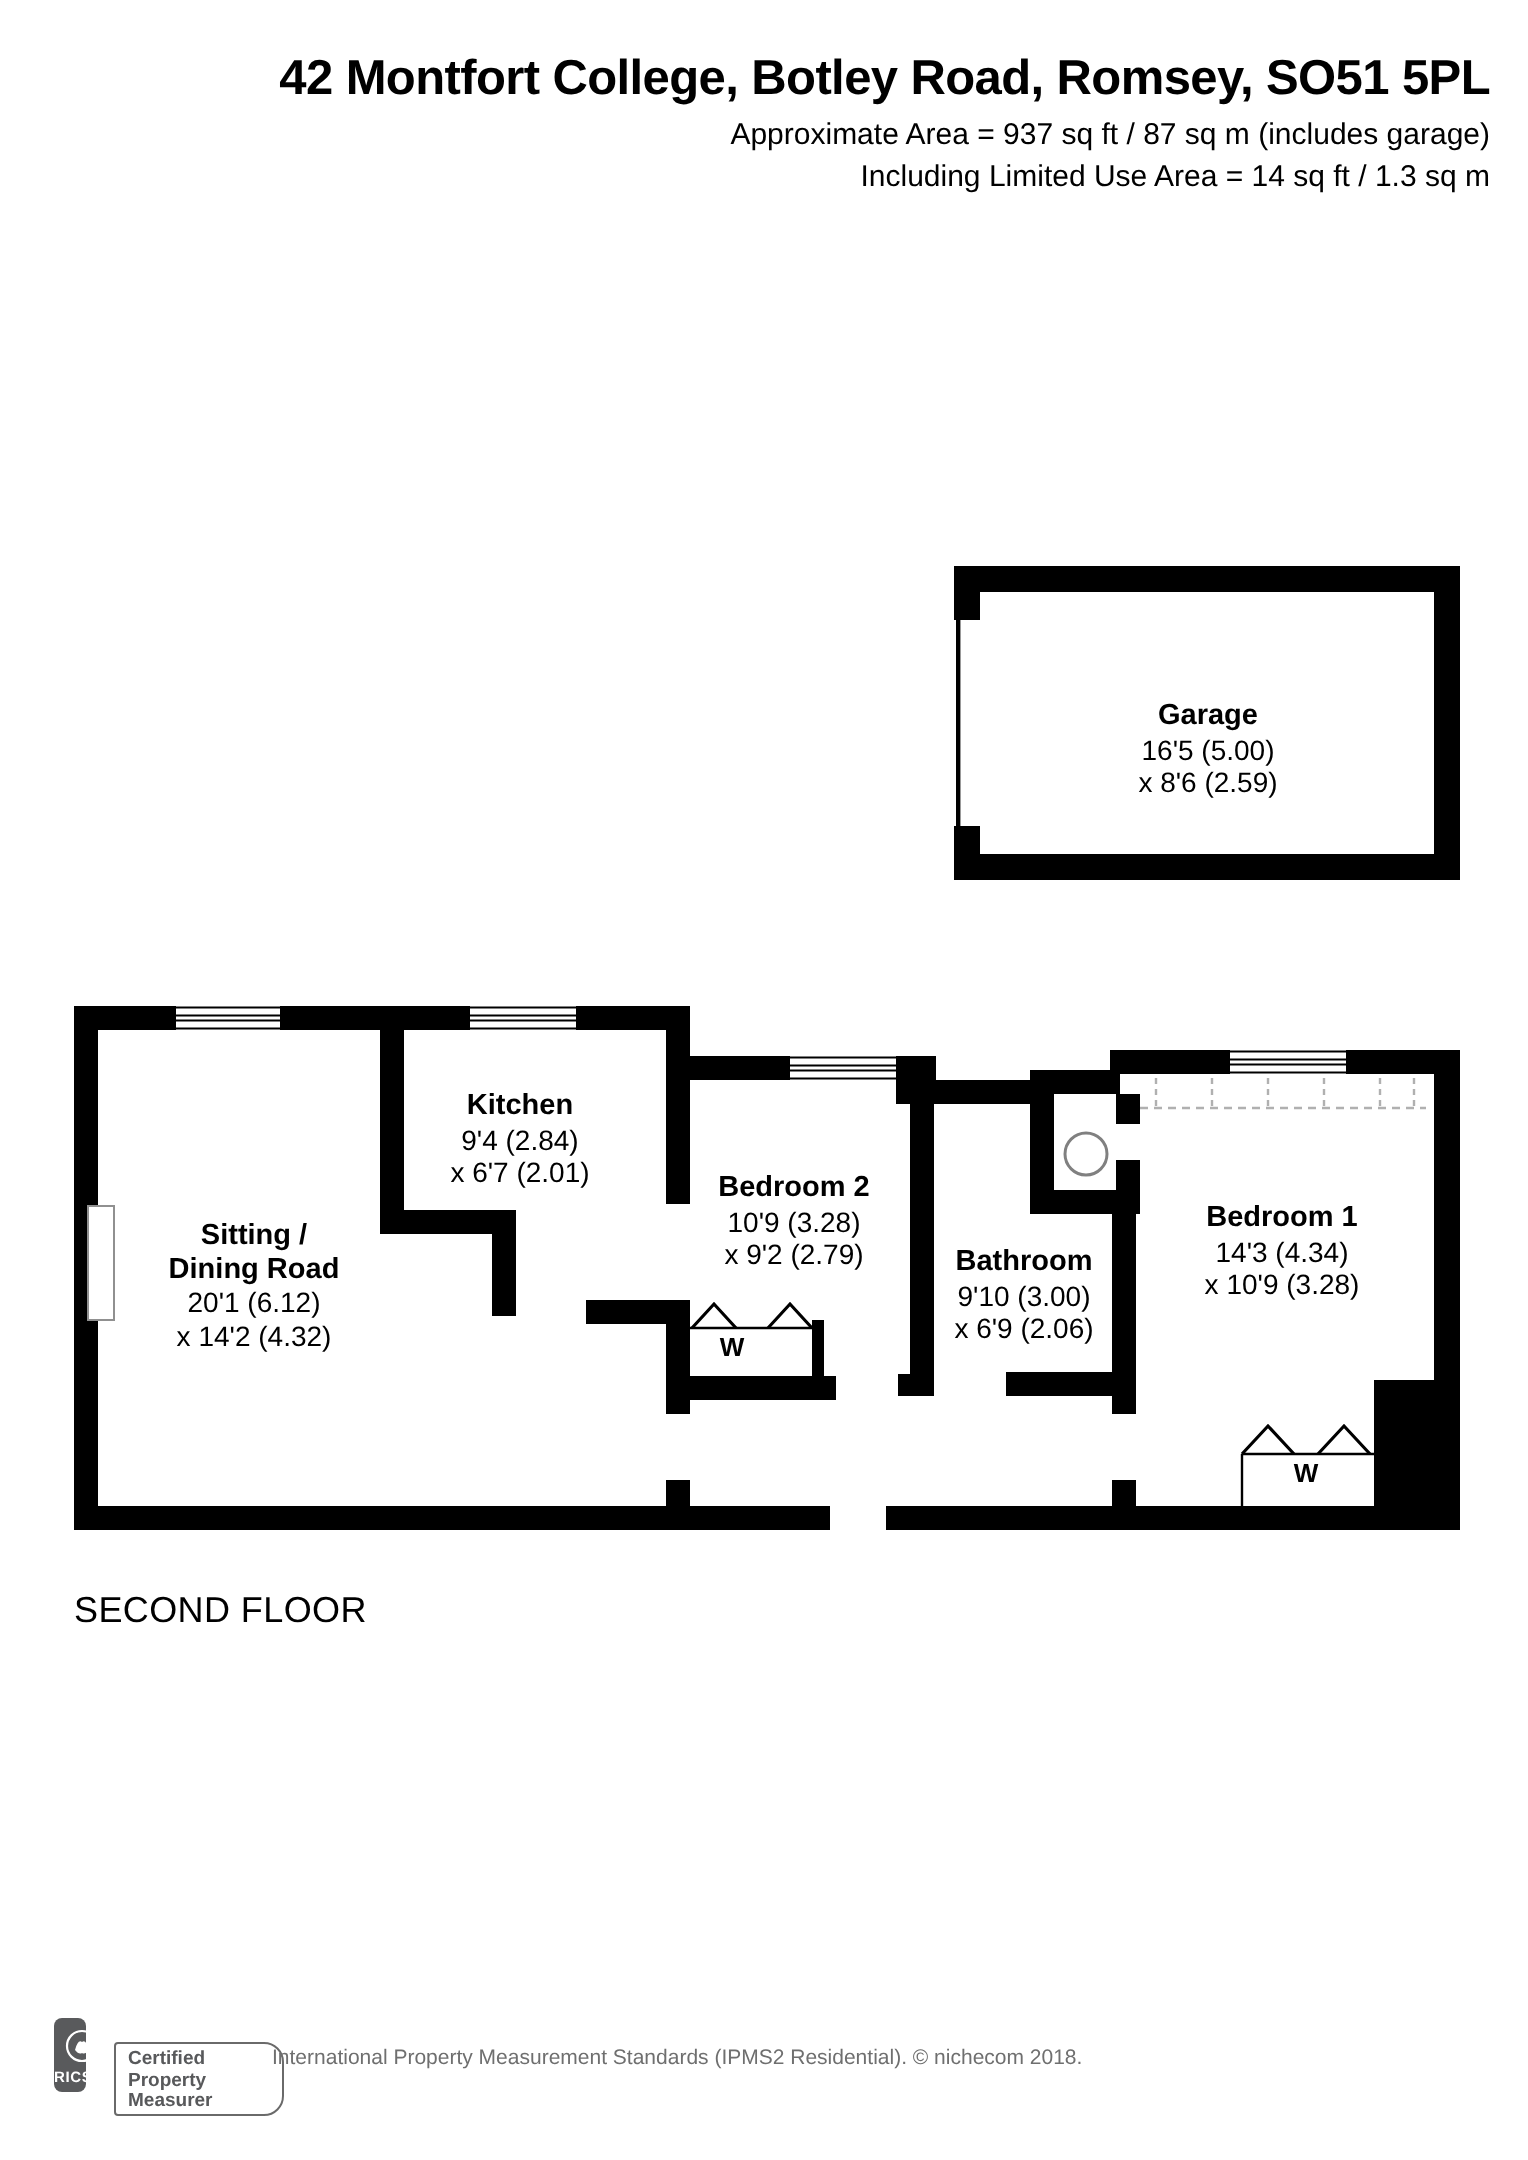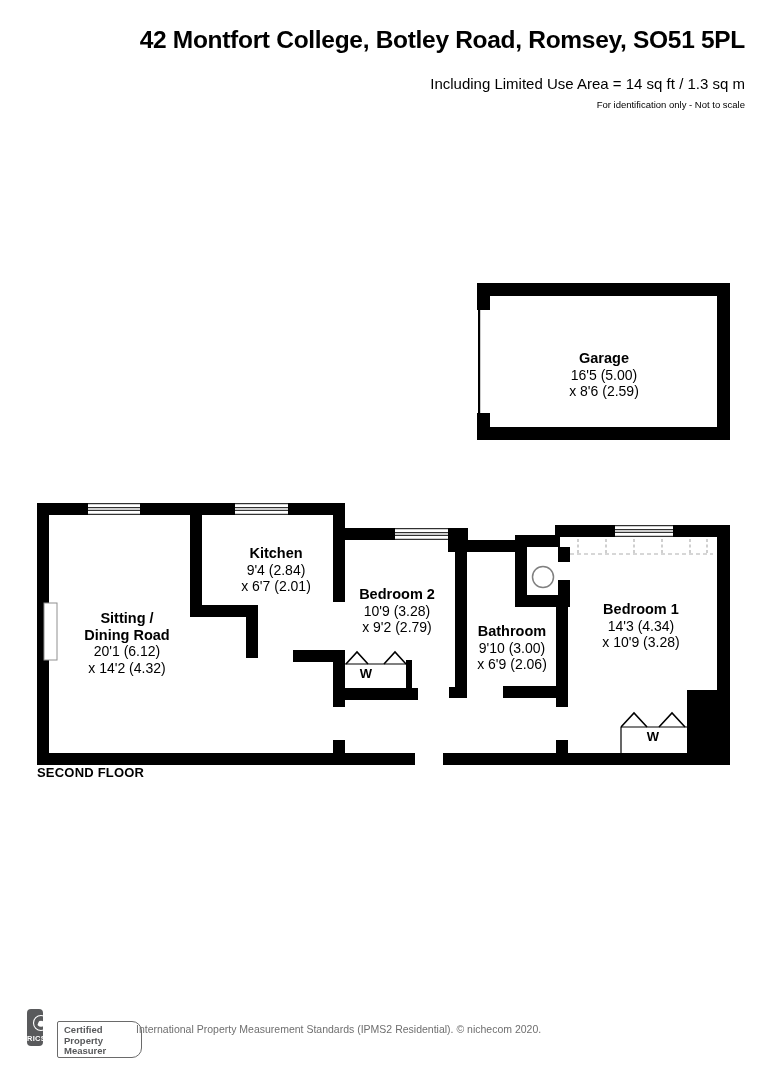--- a/index.html
+++ b/index.html
@@ -1,44 +1,44 @@
 <!DOCTYPE html>
 <html><head>
 <meta charset="utf-8">
 <style>
   html,body{margin:0;padding:0;background:#ffffff;}
   body{width:764px;height:1080px;position:relative;font-family:"Liberation Sans",sans-serif;color:#000;overflow:hidden;}
   .abs{position:absolute;}
   
   #header{left:0;top:25px;width:745px;text-align:right;}
-  #title{font-size:24.5px;font-weight:bold;letter-spacing:-0.3px;line-height:30px;margin-bottom:18px;}
+  #title{font-size:24.5px;font-weight:bold;letter-spacing:-0.3px;line-height:30px;margin-bottom:2px;}
   .area-line{font-size:15px;line-height:21px;}
   #disclaimer{font-size:9.5px;line-height:14px;margin-top:4px;}
   
   #plan-svg{left:0;top:0;width:764px;height:1080px;}
   
   .room-label{position:absolute;text-align:center;transform:translateX(-50%);white-space:nowrap;}
   .room-name{font-size:14.5px;font-weight:bold;line-height:16.5px;}
   .room-dim{font-size:14px;line-height:16.5px;}
   .w-label{position:absolute;font-size:13px;font-weight:bold;transform:translateX(-50%);}
-  #floor-label{left:37px;top:765px;font-size:13px;font-weight:bold;letter-spacing:0.2px;}
+  #floor-label{left:37px;top:795px;font-size:18px;font-weight:normal;letter-spacing:0.2px;}
   
   #rics-box{left:27px;top:1009px;width:16px;height:37px;background:#595a5c;border-radius:4px;}
   #rics-text{position:absolute;left:0;bottom:3px;width:100%;text-align:center;color:#fff;font-size:7.5px;font-weight:bold;letter-spacing:0.3px;}
   #badge-box{left:57px;top:1021px;width:85px;height:37px;background:#fff;border:1.5px solid #6a6a6a;border-radius:2px 10px 10px 2px;box-sizing:border-box;padding:3px 0 0 6px;}
   .badge-line{font-size:9.5px;font-weight:bold;color:#58595b;line-height:10.5px;}
   #footer-text{left:136px;top:1022px;width:430px;color:#6f6f6f;font-size:10.5px;line-height:14px;}
 </style>
 </head>
 <body>
 
 <div class="abs" id="header">
   <div id="title">42 Montfort College, Botley Road, Romsey, SO51 5PL</div>
+  <div class="area-line">Approximate Area = 937 sq ft / 87 sq m (includes garage)</div>
   <div class="area-line">Including Limited Use Area = 14 sq ft / 1.3 sq m</div>
-  <div id="disclaimer">For identification only - Not to scale</div>
 </div>
 
 <svg class="abs" id="plan-svg" viewBox="0 0 764 1080" xmlns="http://www.w3.org/2000/svg">
   <g>
     <rect x="477" y="283" width="253" height="13" fill="#000"></rect>
     <rect x="717" y="283" width="13" height="157" fill="#000"></rect>
     <rect x="477" y="427" width="253" height="13" fill="#000"></rect>
     <rect x="477" y="283" width="13" height="27" fill="#000"></rect>
     <rect x="477" y="413" width="13" height="27" fill="#000"></rect>
     <rect x="478" y="310" width="2.2" height="103" fill="#000"></rect>
@@ -160,21 +160,21 @@
   <div class="room-dim">x 8'6 (2.59)</div>
 </div>
 
 <div class="room-label" style="left:127px;top:610px;">
   <div class="room-name">Sitting /</div>
   <div class="room-name">Dining Road</div>
   <div class="room-dim">20'1 (6.12)</div>
   <div class="room-dim">x 14'2 (4.32)</div>
 </div>
 
-<div class="room-label" style="left:260px;top:545px;margin-left:16px;">
+<div class="room-label" style="left:260px;top:545px;">
   <div class="room-name">Kitchen</div>
   <div class="room-dim">9'4 (2.84)</div>
   <div class="room-dim">x 6'7 (2.01)</div>
 </div>
 
 <div class="room-label" style="left:397px;top:586px;">
   <div class="room-name">Bedroom 2</div>
   <div class="room-dim">10'9 (3.28)</div>
   <div class="room-dim">x 9'2 (2.79)</div>
 </div>
@@ -204,14 +204,14 @@
   <div id="rics-text">RICS</div>
 </div>
 
 <div class="abs" id="badge-box">
   <div class="badge-line">Certified</div>
   <div class="badge-line">Property</div>
   <div class="badge-line">Measurer</div>
 </div>
 
 <div class="abs" id="footer-text">
-  <div>International Property Measurement Standards (IPMS2 Residential).   © nichecom 2020.</div>
+  <div>International Property Measurement Standards (IPMS2 Residential).   © nichecom 2018.</div>
 </div>
 
 </body></html>

